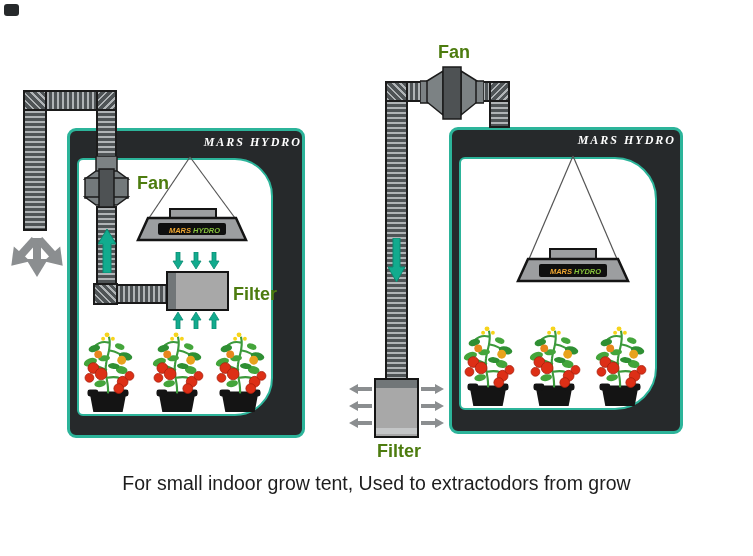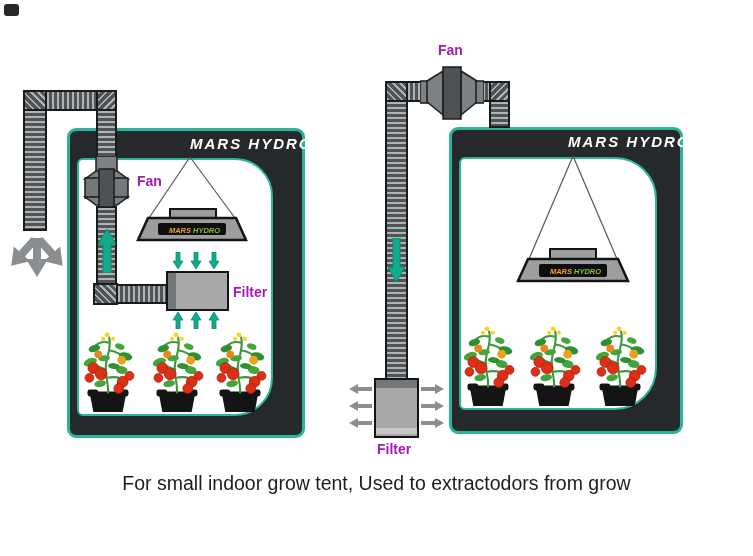--- a/index.html
+++ b/index.html
@@ -2,31 +2,31 @@
 <html><head>
 <meta charset="utf-8">
 <style>
   html,body{margin:0;padding:0;background:#ffffff;}
   .stage{position:relative;width:753px;height:556px;background:#ffffff;overflow:hidden;
          font-family:"Liberation Sans",sans-serif;}
 
   
   .tent{position:absolute;background:#26292b;border:3px solid #2cb49a;border-radius:9px;z-index:2;box-sizing:border-box;}
   .tent-interior{position:absolute;background:#ffffff;border:2px solid #2cb49a;box-sizing:border-box;z-index:3;}
-  .tent-logo{position:absolute;z-index:4;color:#ffffff;font-family:Liberation Sans, sans-serif;
-             font-style:italic;font-weight:700;font-size:15px;letter-spacing:2px;text-align:center;white-space:nowrap;}
+  .tent-logo{position:absolute;z-index:4;color:#ffffff;font-family:Liberation Serif, serif;
+             font-style:italic;font-weight:700;font-size:12px;letter-spacing:2px;text-align:right;white-space:nowrap;}
 
   
   .duct{position:absolute;border:2px solid #1b1b1b;box-sizing:border-box;z-index:6;}
   .duct-v{background:repeating-linear-gradient(180deg,#b0b4b6 0 2px,#4f5456 2px 5px);}
   .duct-h{background:repeating-linear-gradient(90deg,#b0b4b6 0 2px,#4f5456 2px 5px);}
   .duct-c45{background:repeating-linear-gradient(45deg,#b0b4b6 0 2px,#4f5456 2px 5px);}
   .duct-c135{background:repeating-linear-gradient(135deg,#b0b4b6 0 2px,#4f5456 2px 5px);}
 
-  .green-label{position:absolute;z-index:8;color:#a21caf;font-weight:600;font-size:14px;white-space:nowrap;}
+  .green-label{position:absolute;z-index:8;color:#4d7c0f;font-weight:600;font-size:18px;white-space:nowrap;}
 
   .filter-box{position:absolute;background:#a8a8a8;border:2.5px solid #141414;box-sizing:border-box;z-index:6;}
   .filter-band-l{position:absolute;left:0;top:0;bottom:0;width:8px;background:#717678;}
   .filter-band-t{position:absolute;left:0;top:0;right:0;height:8px;background:#717678;}
   .filter-band-b{position:absolute;left:0;bottom:2px;right:0;height:6px;background:#c4c6c7;}
 
   .svgabs{position:absolute;z-index:7;}
   .lampsvg{position:absolute;z-index:5;}
 
   .caption{position:absolute;left:0;right:0;top:470px;text-align:center;color:#1d1d1d;

